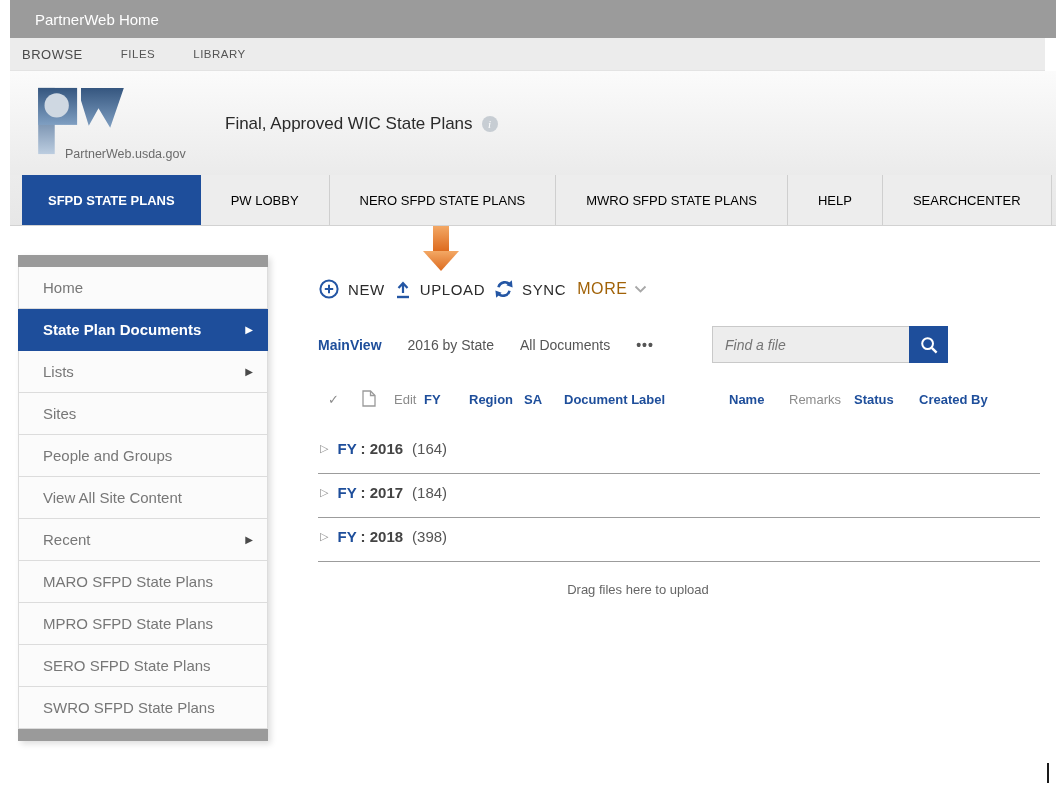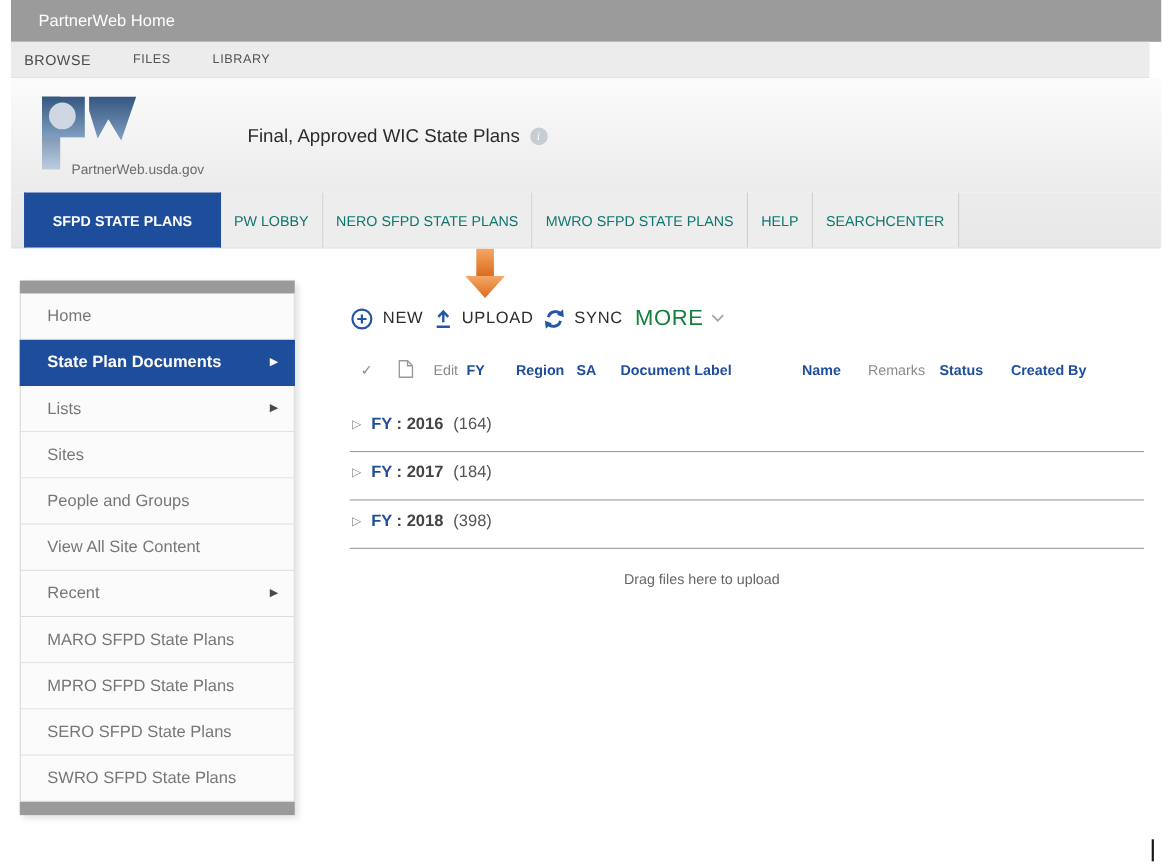--- a/index.html
+++ b/index.html
@@ -25,21 +25,21 @@
   .band-title { position:absolute; left:215px; top:43px; font-size:17px; color:#2b2b2b;
                 display:flex; align-items:center; gap:9px; }
   .info-icon { width:16px; height:16px; border-radius:50%; background:#c7cdd3; color:#ffffff;
                font-size:11px; font-style:italic; font-family:"Liberation Serif",serif;
                display:flex; align-items:center; justify-content:center; }
 
   
   .tabs-row { position:absolute; left:10px; top:175px; right:0; height:51px;
               background:linear-gradient(#ececec,#e7e7e7); border-bottom:1px solid #d2d2d2;
               display:flex; align-items:stretch; padding-left:12px; }
-  .tab { display:flex; align-items:center; padding:0 12px; font-size:13px; color:#0f766e;
+  .tab { display:flex; align-items:center; padding:0 30px; font-size:13px; color:#000000;
          background:#ededed; border-right:1px solid #cfcfcf; white-space:nowrap; }
   .tab:first-child { border-left:1px solid #cfcfcf;text-align:right; }
   .tab.active { background:#1e4e9b; color:#ffffff; font-weight:bold; padding:0 25px;
                 border-color:#1e4e9b; }
 
   
   .main { position:absolute; left:10px; top:226px; right:0; bottom:0; background:#ffffff; }
 
   .orange-arrow { position:absolute; left:413px; top:0; }
 
@@ -53,21 +53,21 @@
   .side-item .side-arrow { margin-left:auto; font-size:10px; color:#4a4a4a; }
   .side-item.active { background:#1e4e9b; border-color:#1e4e9b; color:#ffffff; font-weight:bold; }
   .side-item.active .side-arrow { color:#ffffff; }
 
   
   .content { position:absolute; left:308px; top:0; right:16px; }
 
   .toolbar { margin-top:52px; display:flex; align-items:center; gap:9px;
              font-size:15px; color:#2b2b2b; letter-spacing:.6px; }
   .tb-item { display:flex; align-items:center; gap:8px; cursor:pointer; }
-  .tb-item.muted { color:#15803d; font-size:20px; gap:6px; margin-left:2px; }
+  .tb-item.muted { color:#a16207; font-size:16px; gap:6px; margin-left:2px; }
 
   .view-row { position:relative; margin-top:26px; height:38px; display:flex; align-items:center;
               gap:26px; font-size:14px; color:#555; }
   .view-link { cursor:pointer; }
   .view-link.active { color:#1e4e9b; font-weight:bold; }
   .view-ellipsis { font-weight:bold; letter-spacing:1px; cursor:pointer; }
   .search-box { position:absolute; left:394px; top:0; display:flex; height:37px; }
   .search-input { width:197px; height:37px; background:#ededed; border:1px solid #c9c9c9;
                   border-right:none; padding:0 12px; font-style:italic; font-size:14px;
                   color:#444; font-family:inherit; outline:none; }
@@ -223,20 +223,35 @@
           <span>SYNC</span>
         </div>
         <div class="tb-item muted">
           <span>MORE</span>
           <svg width="13" height="9" viewBox="0 0 13 9">
             <polyline points="1.5,1.5 6.5,6.5 11.5,1.5" fill="none" stroke="#a8a8a8" stroke-width="1.8"></polyline>
           </svg>
         </div>
       </div>
 
+      <div class="view-row">
+        <span class="view-link active">MainView</span>
+        <span class="view-link">2016 by State</span>
+        <span class="view-link">All Documents</span>
+        <span class="view-ellipsis">•••</span>
+        <div class="search-box">
+          <input class="search-input" type="text" placeholder="Find a file" style="">
+          <button class="search-btn">
+            <svg width="20" height="20" viewBox="0 0 20 20">
+              <circle cx="8.6" cy="8.6" r="5.4" fill="none" stroke="#ffffff" stroke-width="2"></circle>
+              <line x1="12.8" y1="12.8" x2="17.6" y2="17.6" stroke="#ffffff" stroke-width="2.4"></line>
+            </svg>
+          </button>
+        </div>
+      </div>
 
       <div class="table-header">
         <span class="th muted icon-cell" style="left:10px;">✓</span>
         <span class="th icon-cell" style="left:44px; top:0;">
           <svg width="14" height="17" viewBox="0 0 14 17">
             <path d="M1 1 h7.5 l4.5 4.5 V16 H1 Z" fill="#ffffff" stroke="#9a9a9a" stroke-width="1.3"></path>
             <path d="M8.5 1 V5.5 H13" fill="none" stroke="#9a9a9a" stroke-width="1.3"></path>
           </svg>
         </span>
         <span class="th muted" style="left:76px;">Edit</span>

